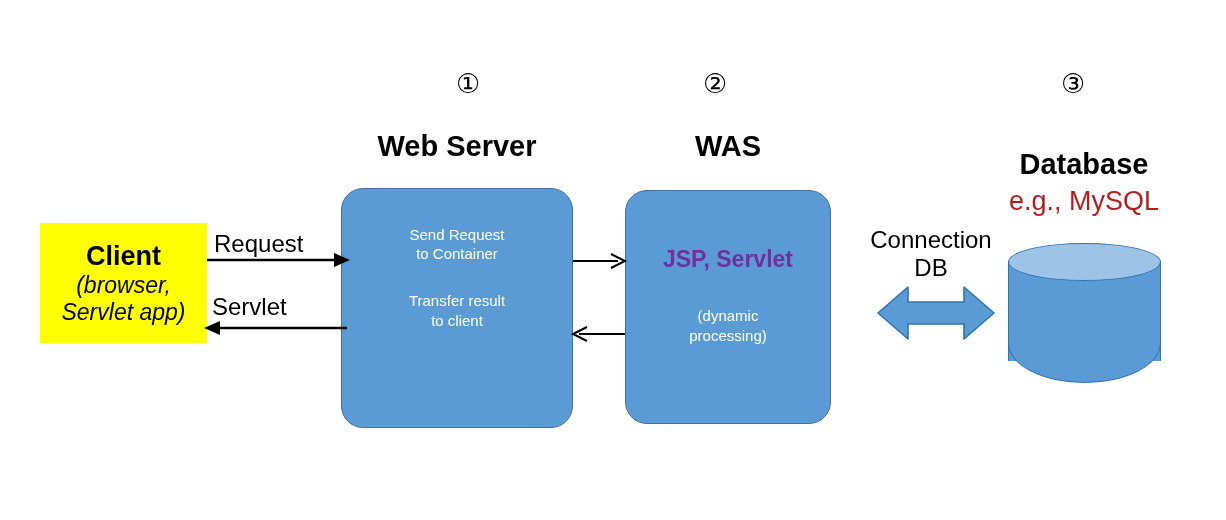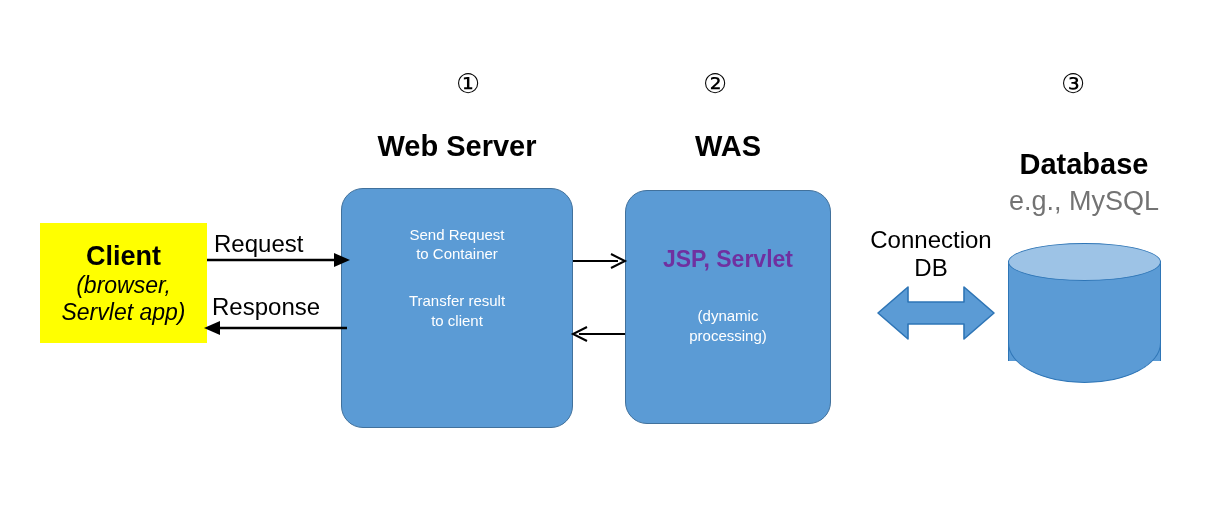--- a/index.html
+++ b/index.html
@@ -17,21 +17,21 @@
     font-family:"DejaVu Sans",sans-serif;
   }
 
   
   .heading{
     font-weight:bold;font-size:29px;line-height:1.05;
     white-space:nowrap;color:#000;
   }
   .subheading{
     font-weight:normal;font-size:27px;line-height:1.05;
-    white-space:nowrap;color:#737373;
+    white-space:nowrap;color:#b91c1c;
   }
 
   
   .client-box{
     background:#FFFF00;
     display:flex;flex-direction:column;align-items:center;justify-content:center;
     line-height:1.16;
   }
   .client-title{font-weight:bold;font-size:27px;}
   .client-sub{font-weight:normal;font-size:23px;font-style:italic;}
@@ -109,21 +109,21 @@
 </div>
 
 <div class="abs server-box" style="left:625px;top:190px;width:206px;height:234px;padding-top:54px;">
   <div class="accent-line">JSP, Servlet</div>
   <div style="height:32px;"></div>
   <div class="box-line">(dynamic</div>
   <div class="box-line">processing)</div>
 </div>
 
 <div class="abs arrow-label" style="left:214px;top:232px;">Request</div>
-<div class="abs arrow-label" style="left:212px;top:295px;">Response</div>
+<div class="abs arrow-label" style="left:212px;top:295px;">Servlet</div>
 
 <svg class="abs" style="left:206px;top:248px;width:148px;height:24px;" viewBox="0 0 148 24">
   <line x1="1" y1="12" x2="128" y2="12" stroke="#000000" stroke-width="2.4"></line>
   <polygon points="128,5 144,12 128,19" fill="#000000"></polygon>
 </svg>
 
 <svg class="abs" style="left:200px;top:316px;width:148px;height:24px;" viewBox="0 0 148 24">
   <line x1="20" y1="12" x2="147" y2="12" stroke="#000000" stroke-width="2.4"></line>
   <polygon points="20,5 4,12 20,19" fill="#000000"></polygon>
 </svg>

